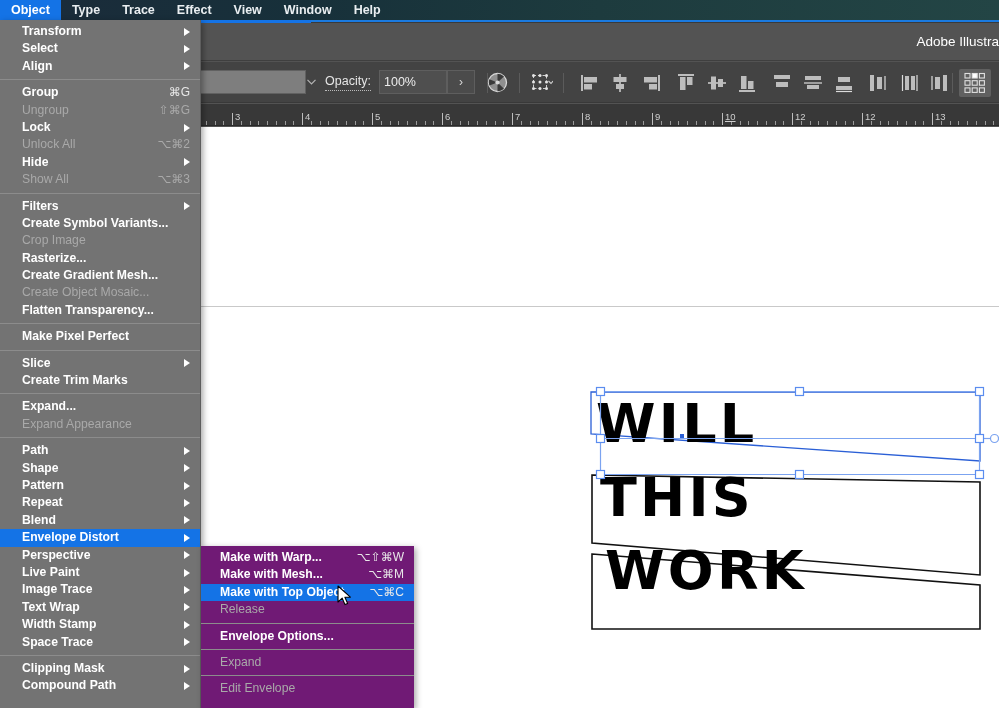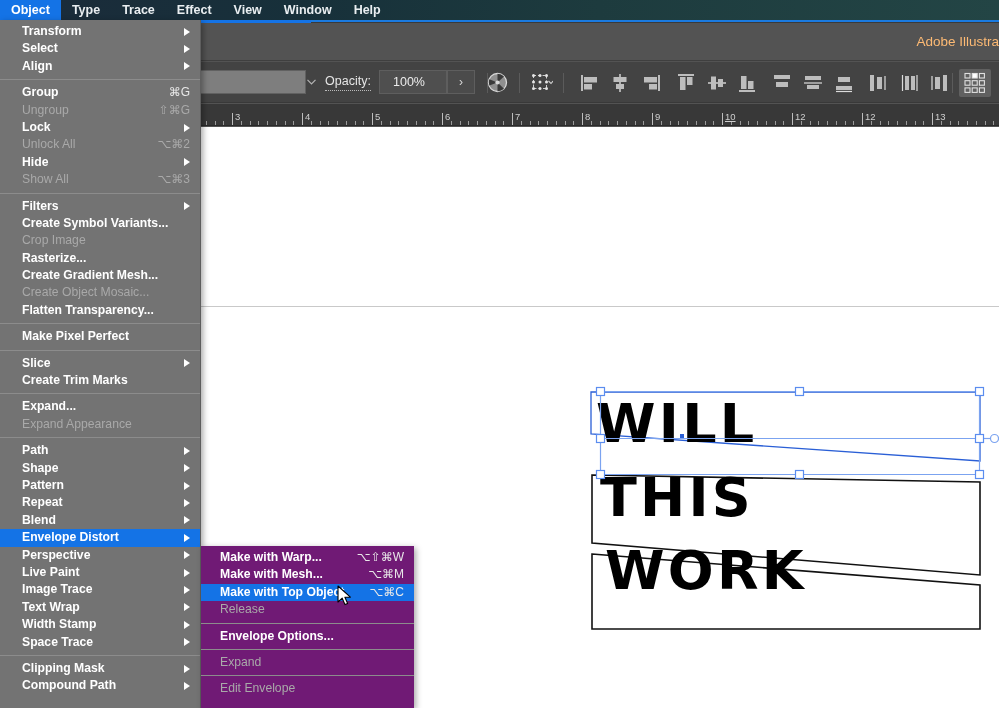--- a/index.html
+++ b/index.html
@@ -39,21 +39,21 @@
     position:absolute; left:201px; top:23px; width:798px; height:685px;
     background:#535353;
   }
   #titlebar{
     position:absolute; left:0; top:0; width:798px; height:38px;
     background:#535353;
     border-bottom:1px solid #3f3f3f;
   }
   #apptitle{
     position:absolute; right:0px; top:11px;
-    font-size:13.5px; color:#fdba74; white-space:nowrap;
+    font-size:13.5px; color:#ffffff; white-space:nowrap;
   }
 
   
   #controlbar{
     position:absolute; left:0; top:39px; width:798px; height:41px;
     background:#434343;
     border-bottom:1px solid #393939;
     display:flex; align-items:center;
   }
   .swatchbox{
@@ -62,21 +62,21 @@
   }
   .swatch-caret{
     position:absolute; left:99px; top:8px; width:22px; height:24px;
     display:flex; align-items:center; justify-content:center;
     color:#b4b4b4; font-size:10px;
   }
   .num-field{
     position:absolute; left:178px; top:8px; width:68px; height:24px;
     background:#4f4f4f; border:1px solid #5e5e5e;
     color:#ececec; font-size:12.5px;
-    display:flex; align-items:center; padding-left:13px;
+    display:flex; align-items:center; padding-left:4px;
   }
   .num-chev{
     position:absolute; left:246px; top:8px; width:28px; height:24px;
     background:#4b4b4b; border:1px solid #5e5e5e; border-left:1px solid #5e5e5e;
     color:#d8d8d8; font-size:12px;
     display:flex; align-items:center; justify-content:center;
   }
   .vdiv{ position:absolute; top:11px; width:1px; height:20px; background:#5b5b5b; }
 
   .tb-btn{

